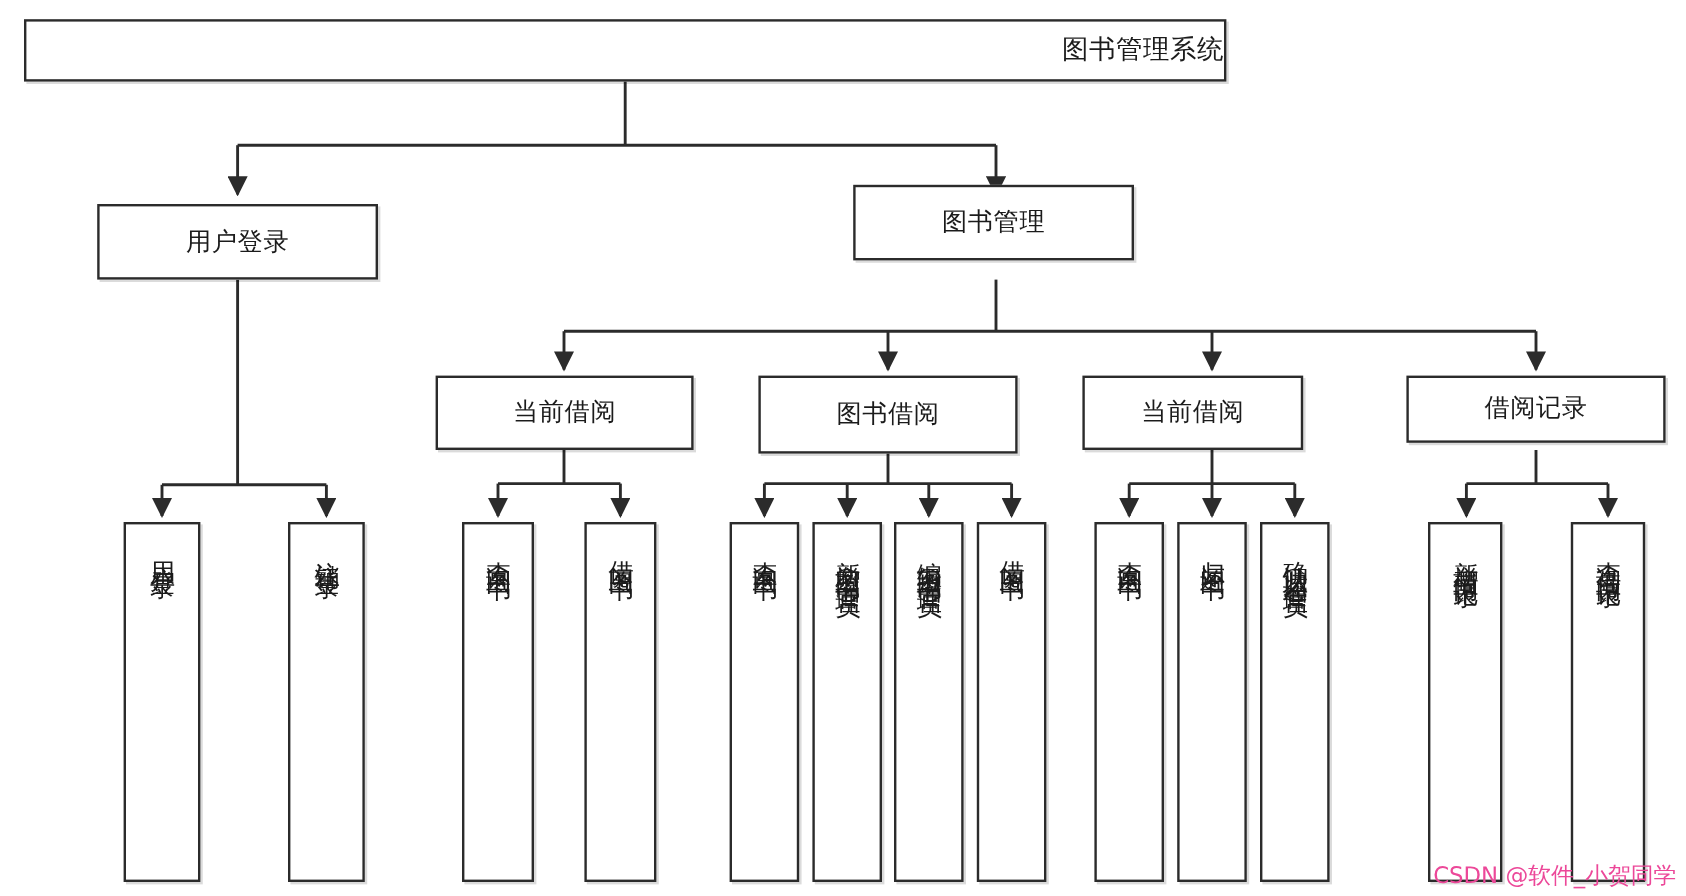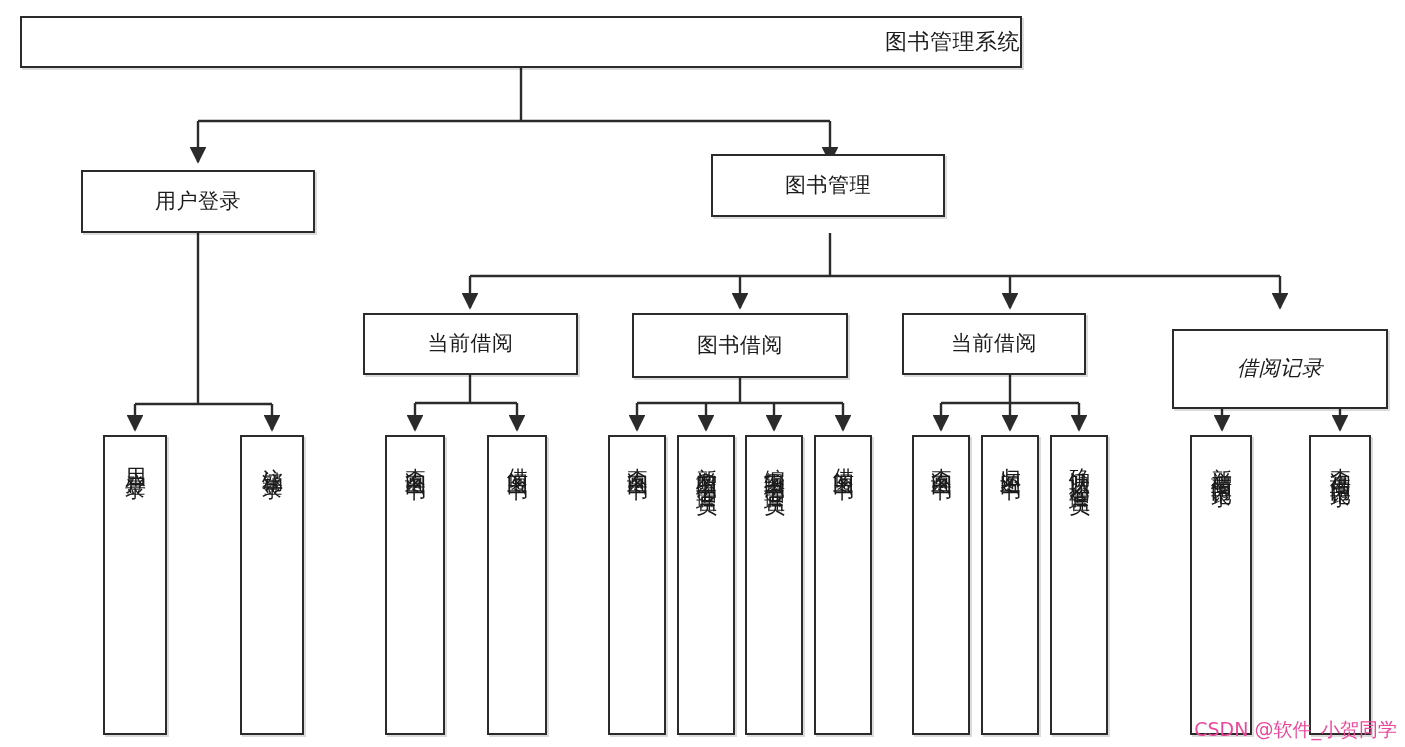--- a/index.html
+++ b/index.html
@@ -143,21 +143,21 @@
 
   <div class="node horiz" style="left:363px; top:313px; width:215px; height:62px;">
     <span class="label">当前借阅</span>
   </div>
   <div class="node horiz" style="left:632px; top:313px; width:216px; height:65px;">
     <span class="label">图书借阅</span>
   </div>
   <div class="node horiz" style="left:902px; top:313px; width:184px; height:62px;">
     <span class="label">当前借阅</span>
   </div>
-  <div class="node horiz" style="left:1172px; top:329px; width:216px; height:80px;font-style:italic;">
+  <div class="node horiz" style="left:1172px; top:313px; width:216px; height:56px;">
     <span class="label">借阅记录</span>
   </div>
 
   <div class="node vert" style="left:103px; top:435px; width:64px; height:300px;">
     <span class="label">用户登录</span>
   </div>
   <div class="node vert" style="left:240px; top:435px; width:64px; height:300px;">
     <span class="label">注销登录</span>
   </div>
 

